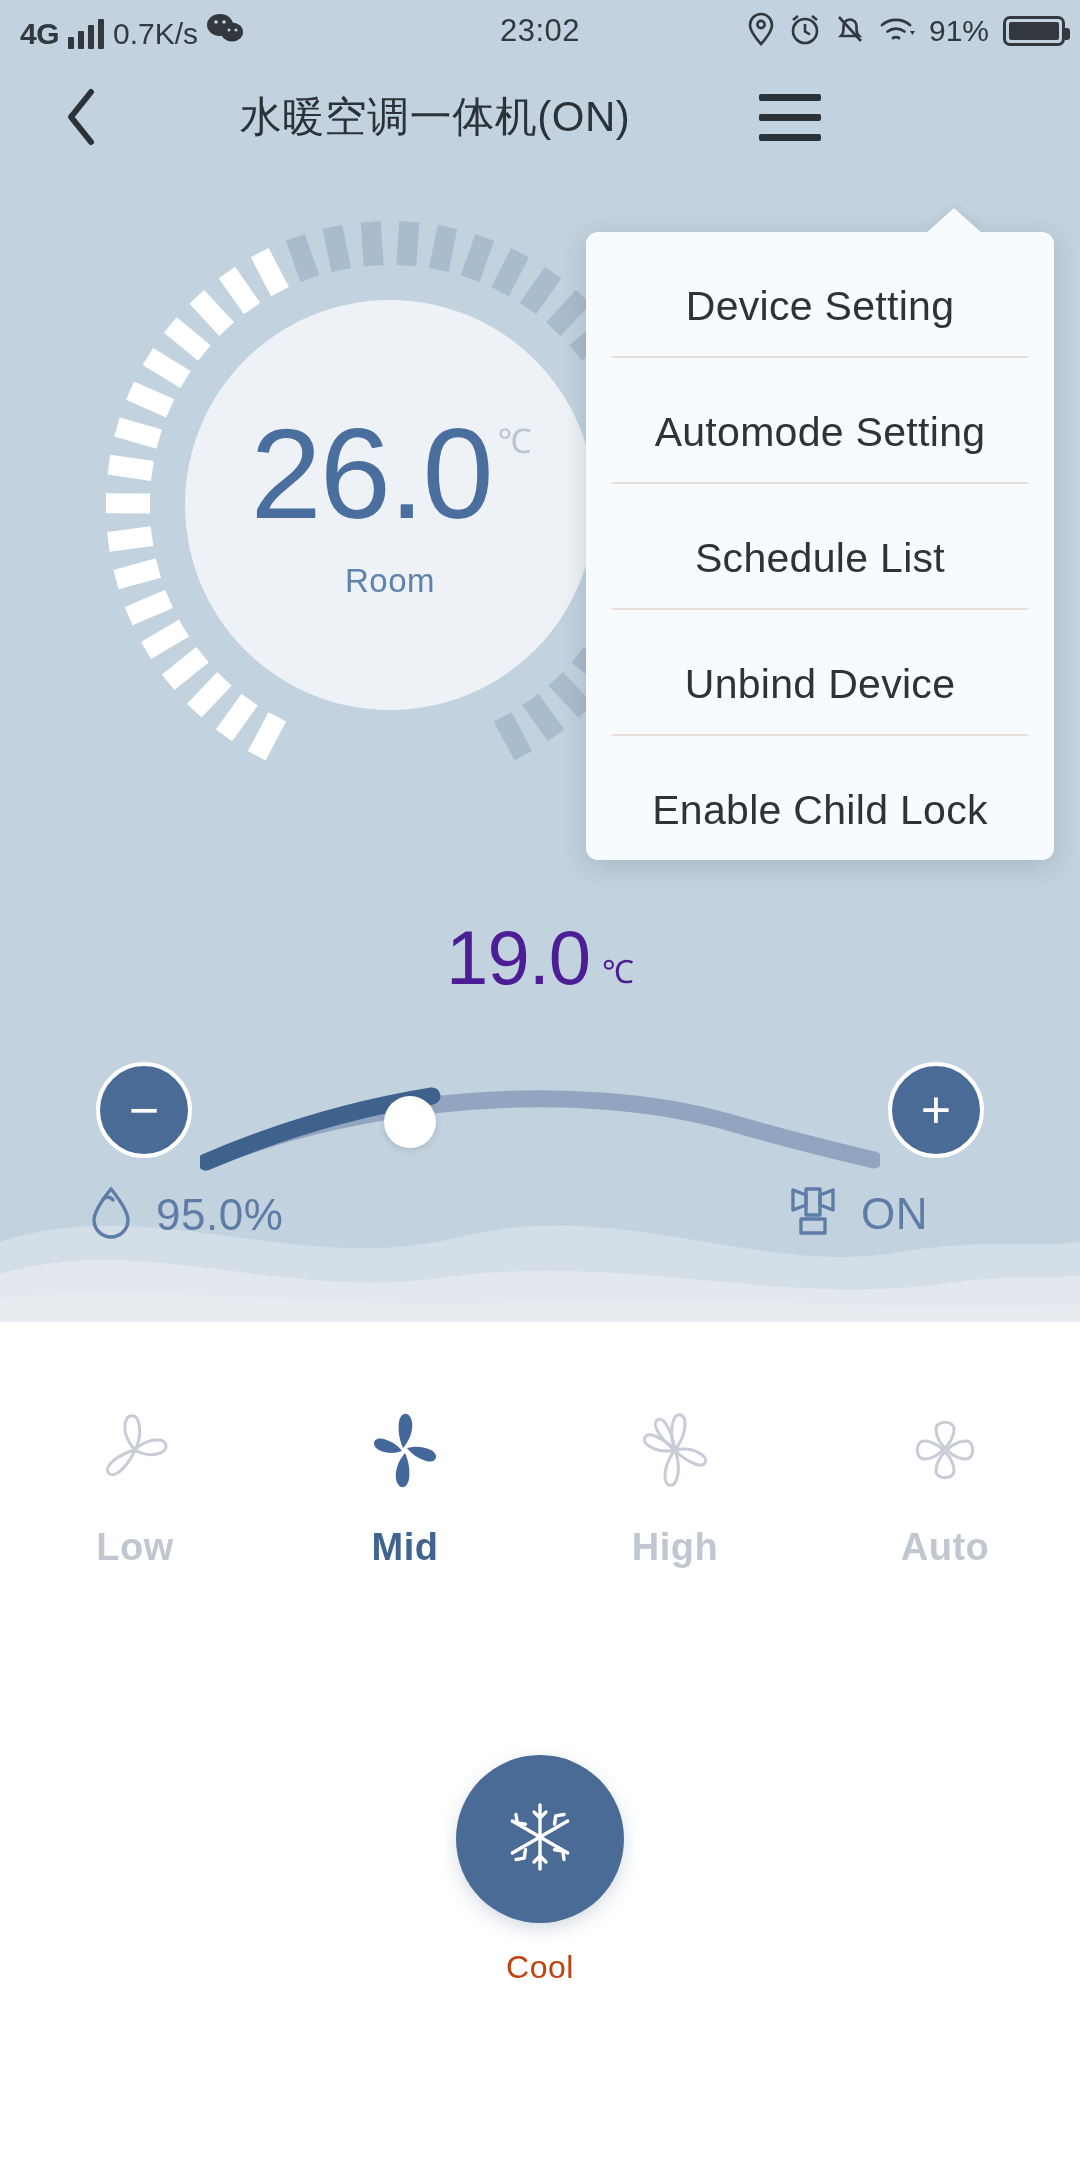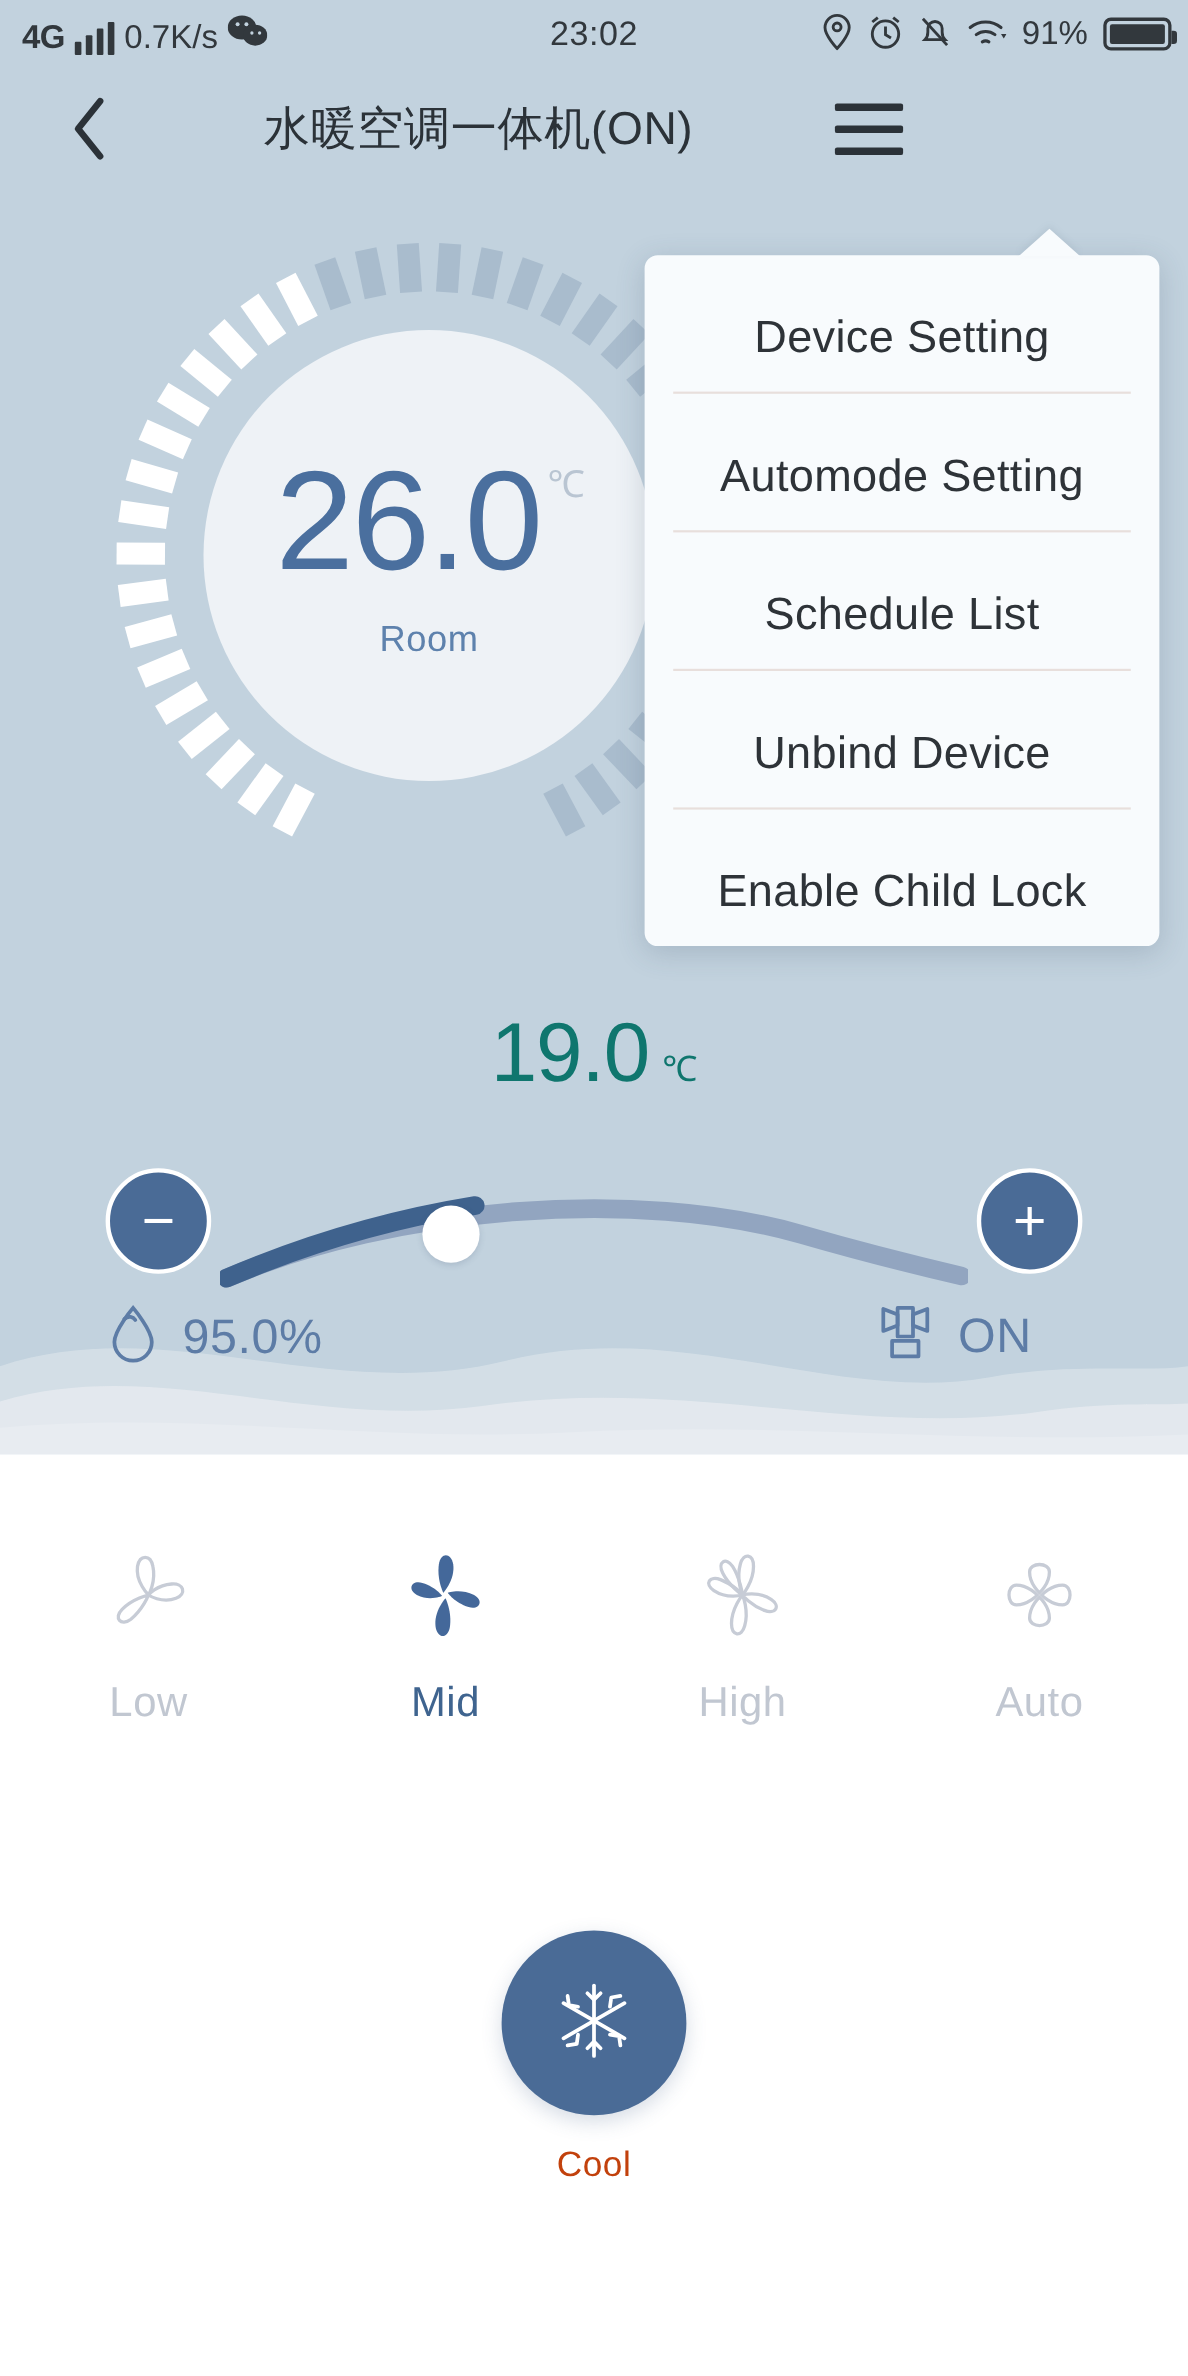--- a/index.html
+++ b/index.html
@@ -62,48 +62,48 @@
     border-radius:50%; background:#eef2f6;
     display:flex; flex-direction:column; align-items:center; justify-content:center;
   }
   #dial-temp{ font-size:128px; color:#4a6f9e; font-weight:400; line-height:1;
     letter-spacing:-2px; display:flex; align-items:flex-start; }
   #dial-unit{ font-size:34px; color:#b9c5d2; margin-top:14px; margin-left:6px; }
   #dial-label{ font-size:33px; color:#5e82ad; margin-top:24px; letter-spacing:0.5px; }
 
   
   #set-temp{ position:absolute; left:0; right:0; top:920px;
-    display:flex; align-items:flex-end; justify-content:center; color:#0f766e; }
+    display:flex; align-items:flex-end; justify-content:center; color:#4c1d95; }
   #set-temp-val{ font-size:76px; line-height:76px; letter-spacing:-1px; }
   #set-temp-unit{ font-size:32px; line-height:48px; margin-left:12px; }
 
   
   #slider-row{ position:absolute; left:0; top:1040px; width:1080px; height:140px; }
   .round-btn{
     position:absolute; top:22px; width:96px; height:96px; border-radius:50%;
     background:#4a6b96; border:4px solid #ffffff;
     display:flex; align-items:center; justify-content:center;
     color:#ffffff; font-size:52px; line-height:52px; font-weight:300;
   }
   #btn-minus{ left:96px; }
   #btn-plus{ right:96px; }
   #slider-arc{ position:absolute; left:200px; top:0; width:680px; height:140px; }
   #slider-thumb{ position:absolute; left:384px; top:56px; width:52px; height:52px;
      border-radius:50%; background:#ffffff; box-shadow:0 2px 6px rgba(60,80,110,.18); }
 
   
-  #status-row{ position:absolute; left:10px; top:1185px; width:972px; height:80px; }
+  #status-row{ position:absolute; left:0; top:1185px; width:972px; height:80px; }
   .stat{ position:absolute; display:flex; align-items:center; gap:22px; color:#5d7ca6; }
   #stat-humidity{ left:88px; }
   #stat-power{ right:44px; }
   .stat-val{ font-size:44px; letter-spacing:0.5px; }
 
   
   #fan-row{ position:absolute; left:0; top:1400px; width:1080px;
-    display:flex; align-items:flex-start; }
+    display:flex; align-items:flex-start;font-weight:bold; }
   .fan-item{ flex:1; display:flex; flex-direction:column; align-items:center; gap:22px; }
   .fan-label{ font-size:38px; color:#c1c7d1; letter-spacing:0.5px; }
   .fan-item.active .fan-label{ color:#3f648f; }
 
   
   #mode-block{ position:absolute; left:0; top:1755px; width:1080px;
     display:flex; flex-direction:column; align-items:center; gap:26px; }
   #mode-btn{ width:168px; height:168px; border-radius:50%; background:#4a6b96;
     display:flex; align-items:center; justify-content:center;
     box-shadow:0 6px 18px rgba(70,95,135,.22); }

